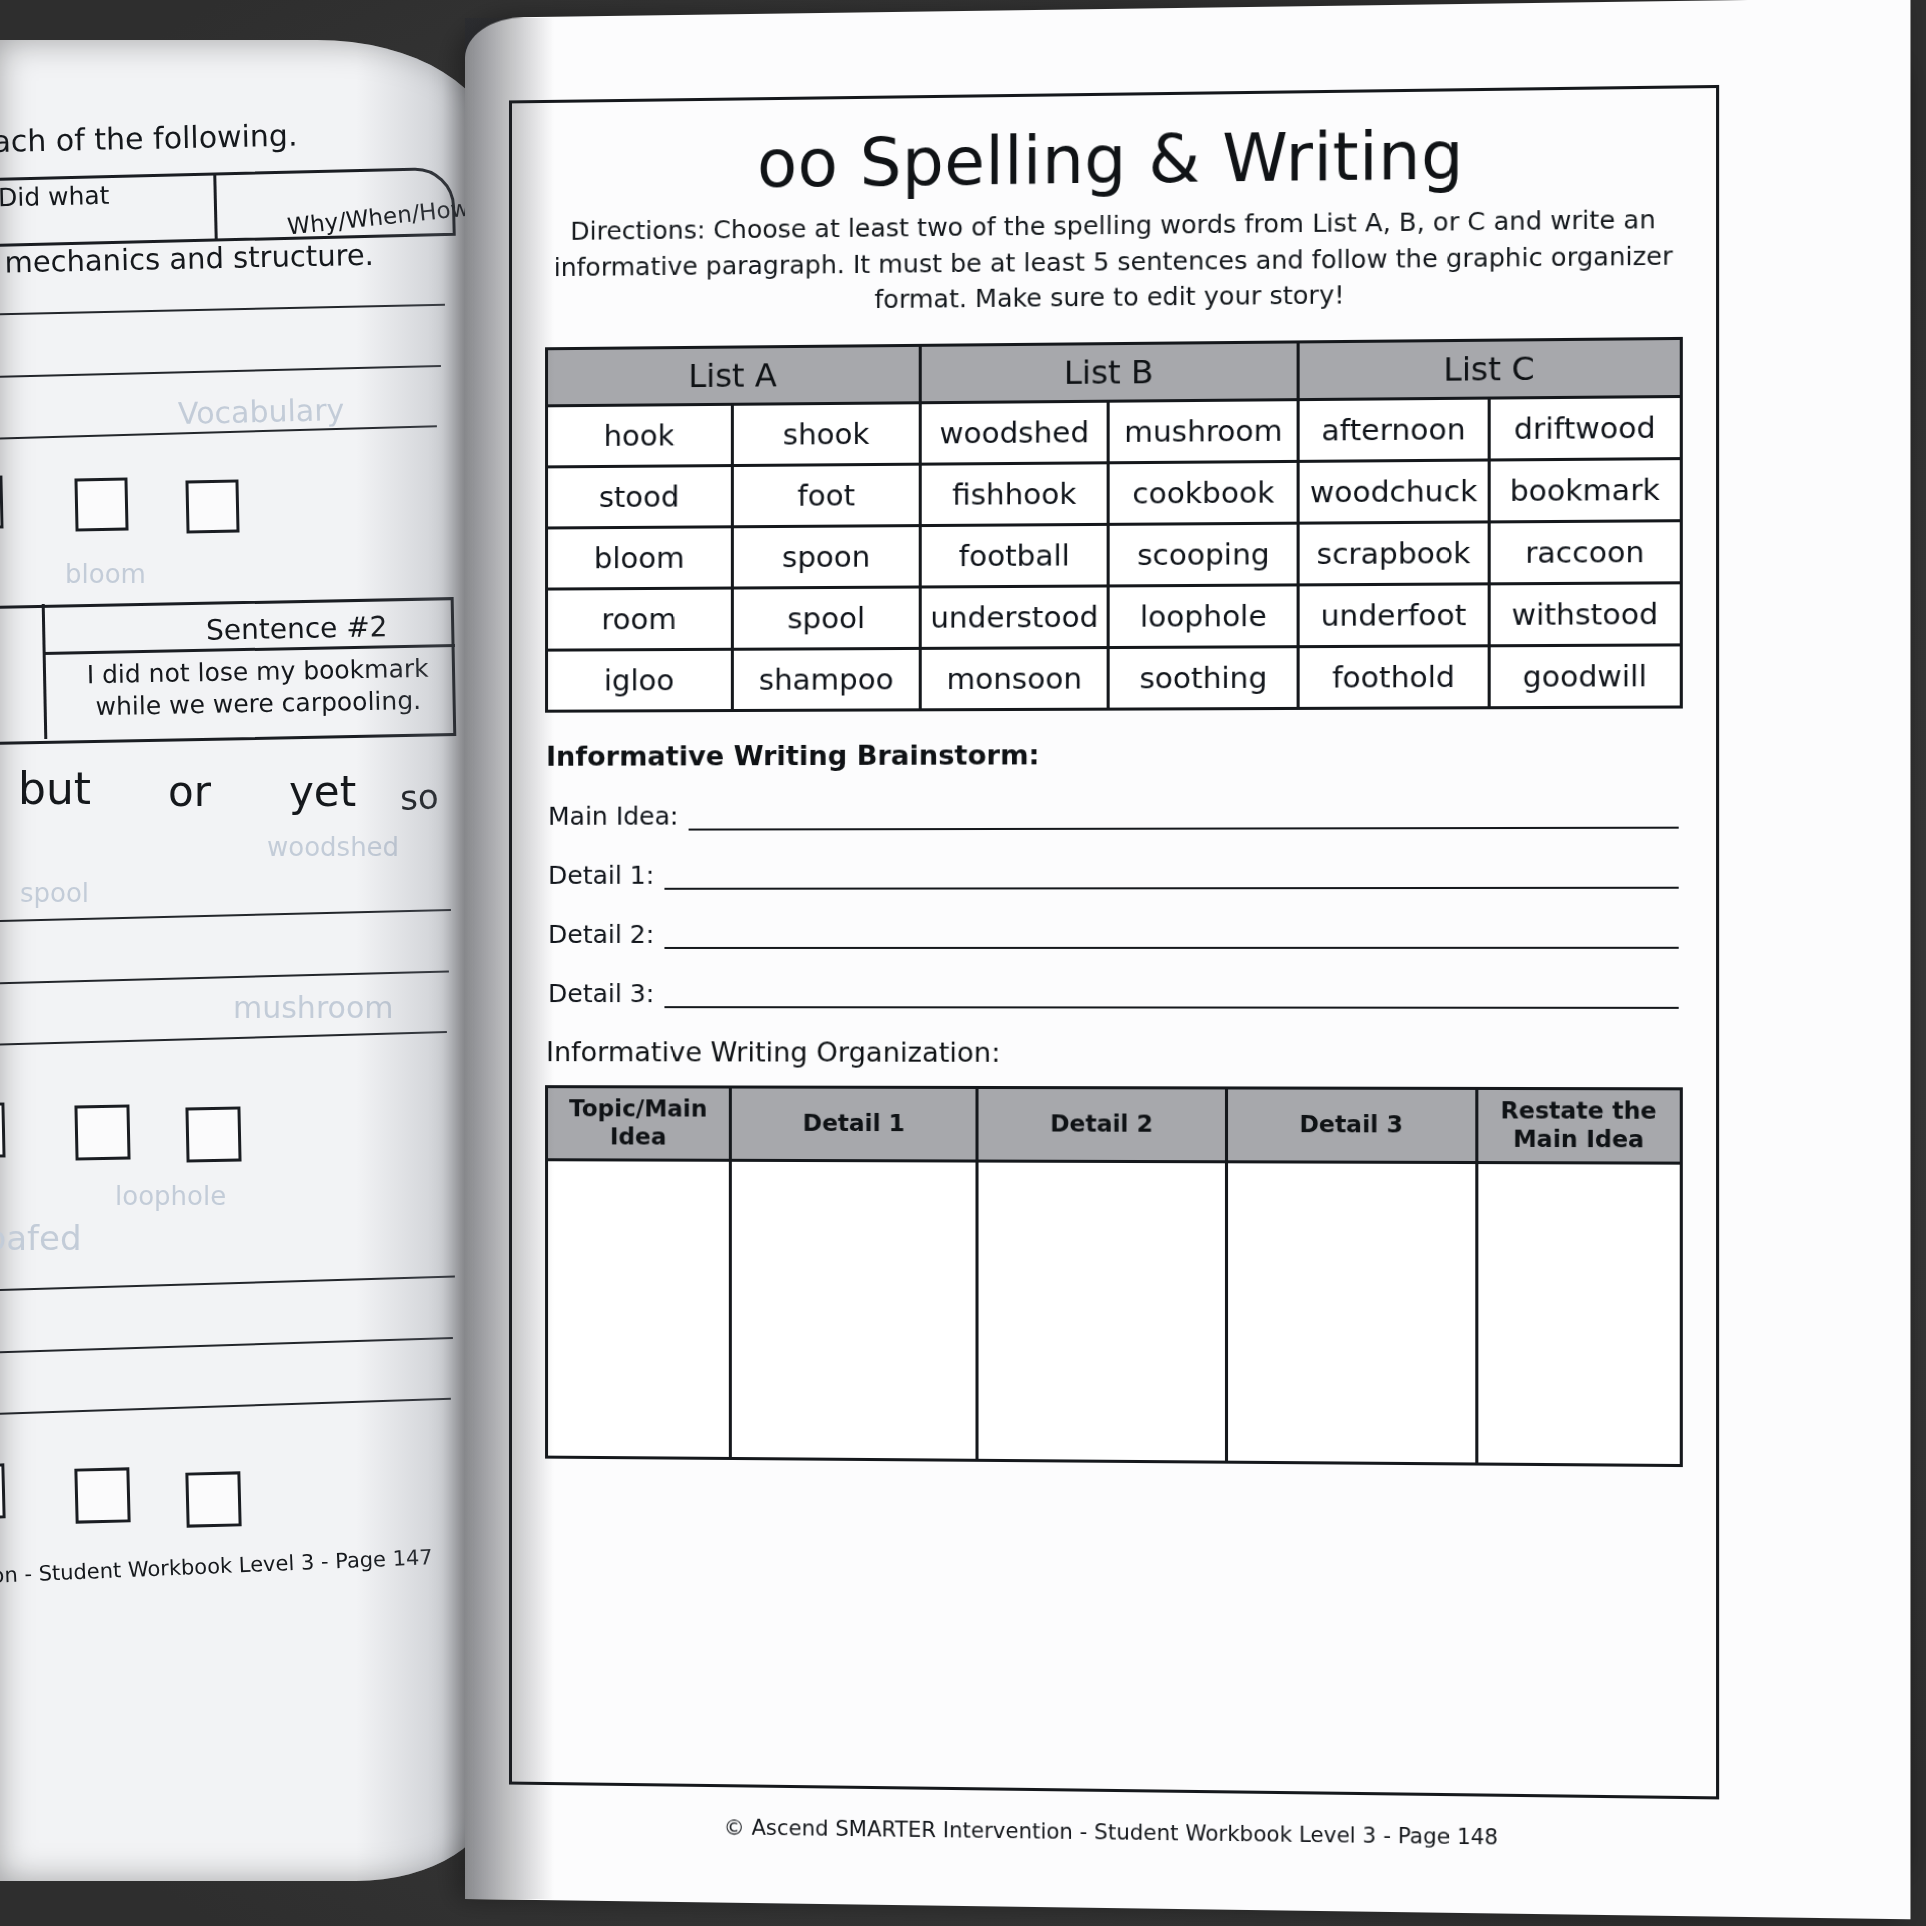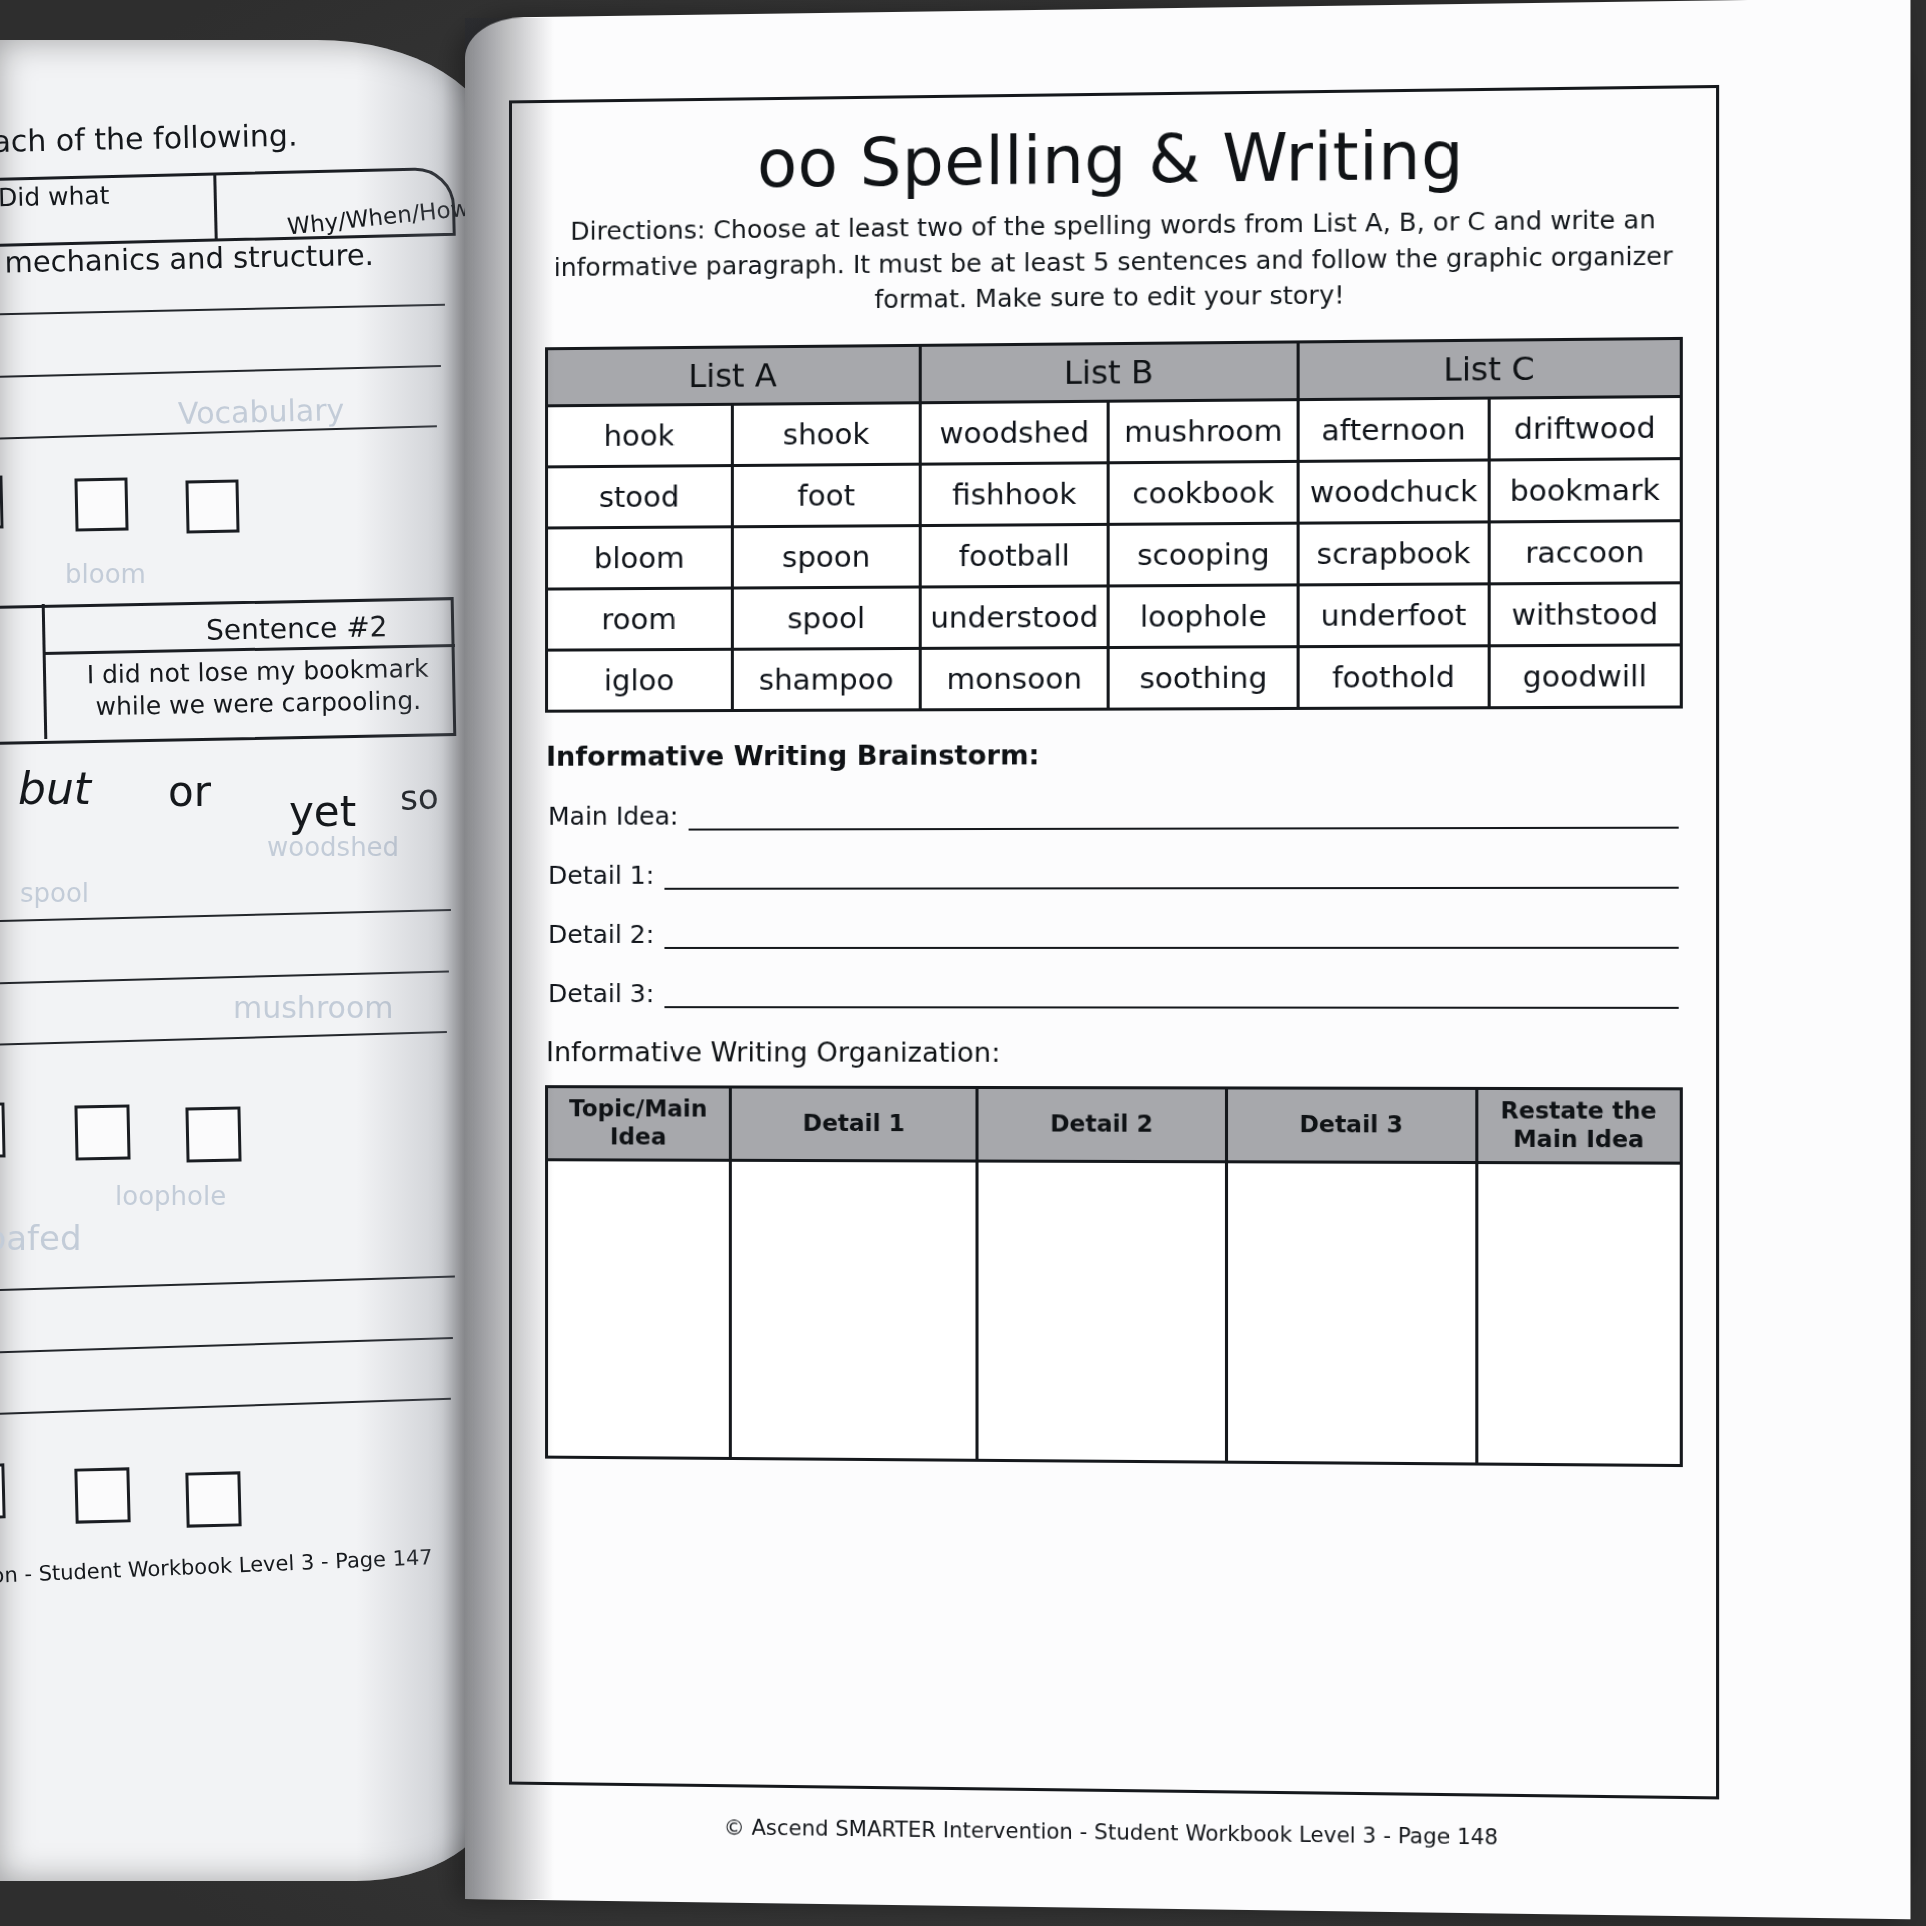--- a/index.html
+++ b/index.html
@@ -223,23 +223,23 @@
       <div class="lp-box" style="left:206px; top:440px; width:53px; height:53px; transform:rotate(-1.2deg);"></div>
 
       <div class="lp-text ghost" style="position:absolute; left:85px; top:519px; font-size:26px;">bloom</div>
 
       <div class="lp-tablebox" style="left:-40px; top:562px; width:515px; height:139px; transform:rotate(-1.1deg);"></div>
       <div style="position:absolute; left:63px; top:564px; width:3px; height:135px; background:#1a1d22; transform:rotate(-1.1deg);"></div>
       <div style="position:absolute; left:63px; top:608px; width:412px; height:3px; background:#1a1d22; transform:rotate(-1.1deg);"></div>
       <div class="lp-text" style="position:absolute; left:226px; top:572px; font-size:28px; transform:rotate(-1.1deg);">Sentence #2</div>
       <div class="lp-text" style="position:absolute; left:85px; top:616px; width:386px; font-size:25px; line-height:1.28; text-align:center; transform:rotate(-1.1deg);">I did not lose my bookmark while we were carpooling.</div>
 
-      <div class="lp-text" style="position:absolute; left:38px; top:723px; font-size:44px;font-style:italic;">but</div>
+      <div class="lp-text" style="position:absolute; left:38px; top:723px; font-size:44px;">but</div>
       <div class="lp-text" style="position:absolute; left:188px; top:727px; font-size:42px;">or</div>
-      <div class="lp-text" style="position:absolute; left:309px; top:727px; font-size:42px;margin-top:20px;">yet</div>
+      <div class="lp-text" style="position:absolute; left:309px; top:727px; font-size:42px;">yet</div>
       <div class="lp-text" style="position:absolute; left:420px; top:737px; font-size:34px; transform:rotate(-2deg);">so</div>
 
       <div class="lp-text ghost" style="position:absolute; left:287px; top:792px; font-size:26px;">woodshed</div>
       <div class="lp-text ghost" style="position:absolute; left:40px; top:838px; font-size:26px;">spool</div>
 
       <div class="lp-rule" style="left:-30px; top:875px; width:501px; transform:rotate(-1.4deg);"></div>
       <div class="lp-rule" style="left:-30px; top:937px; width:499px; transform:rotate(-1.5deg);"></div>
       <div class="lp-rule" style="left:-30px; top:998px; width:497px; transform:rotate(-1.6deg);"></div>
 
       <div class="lp-text ghost" style="position:absolute; left:253px; top:950px; font-size:30px;">mushroom</div>

